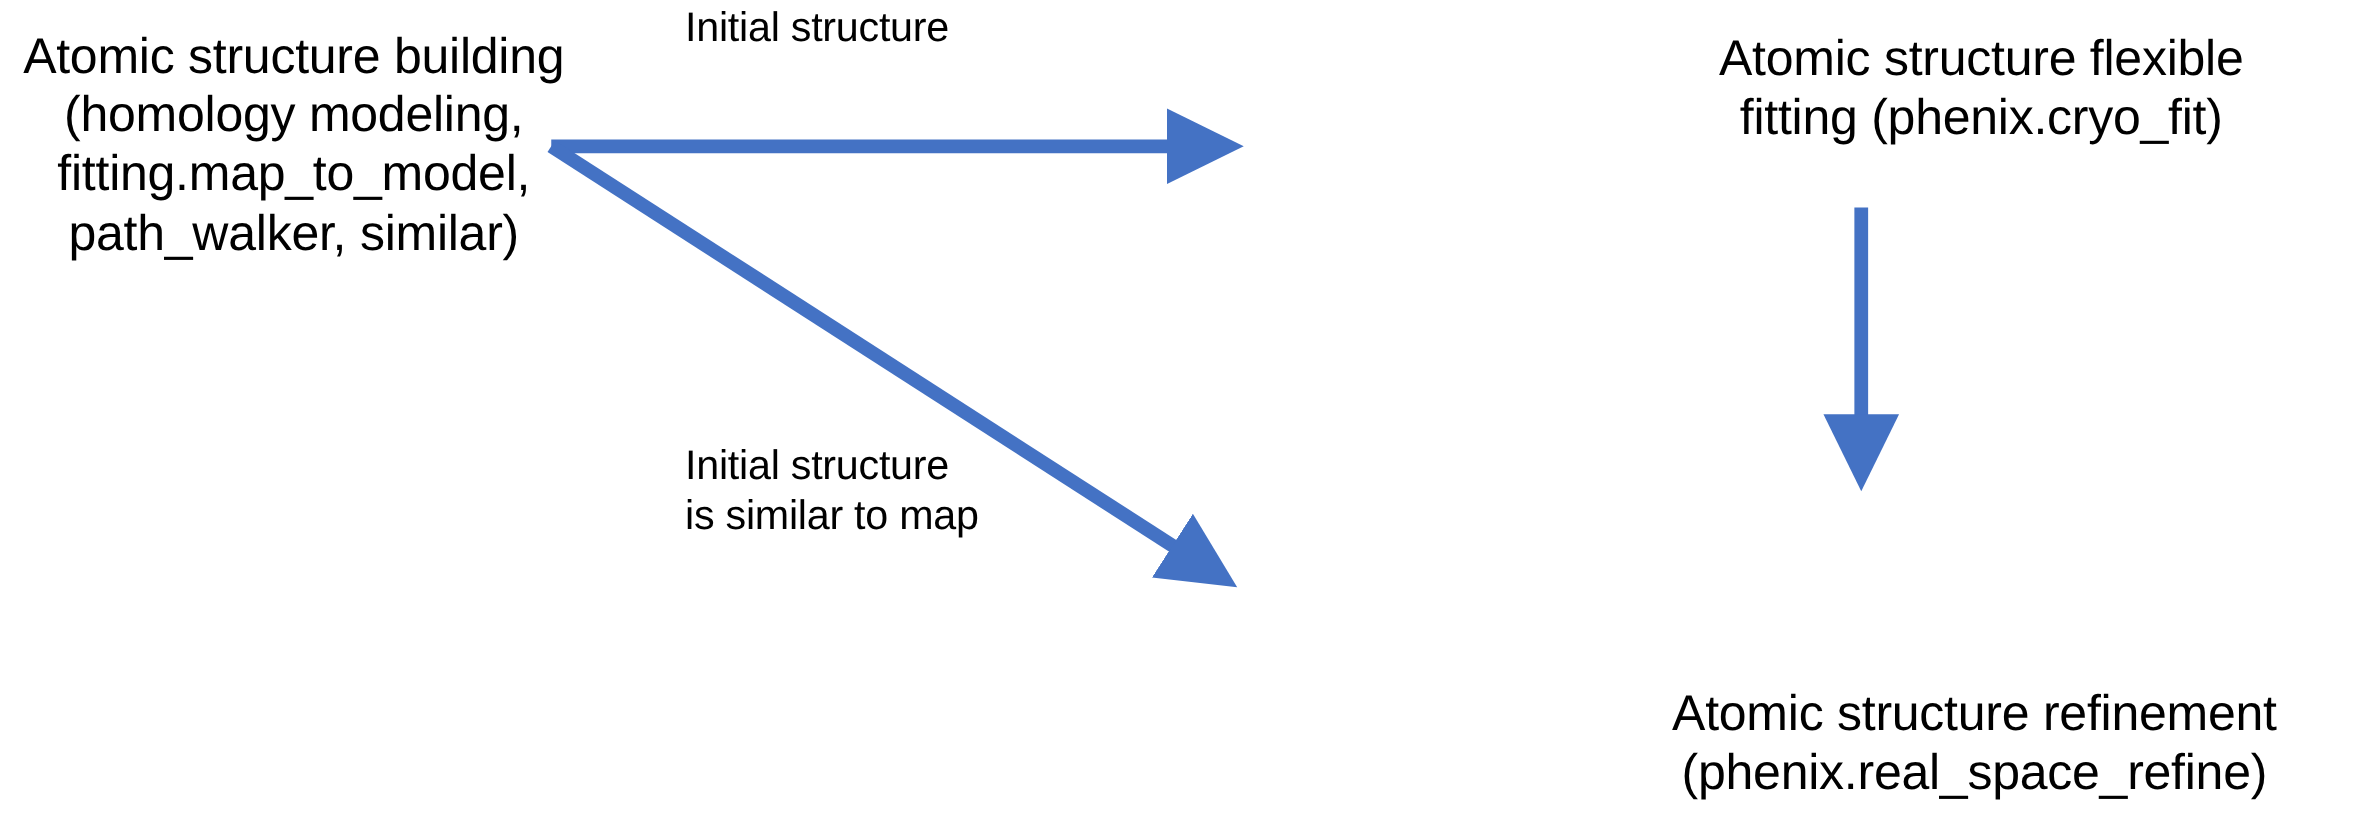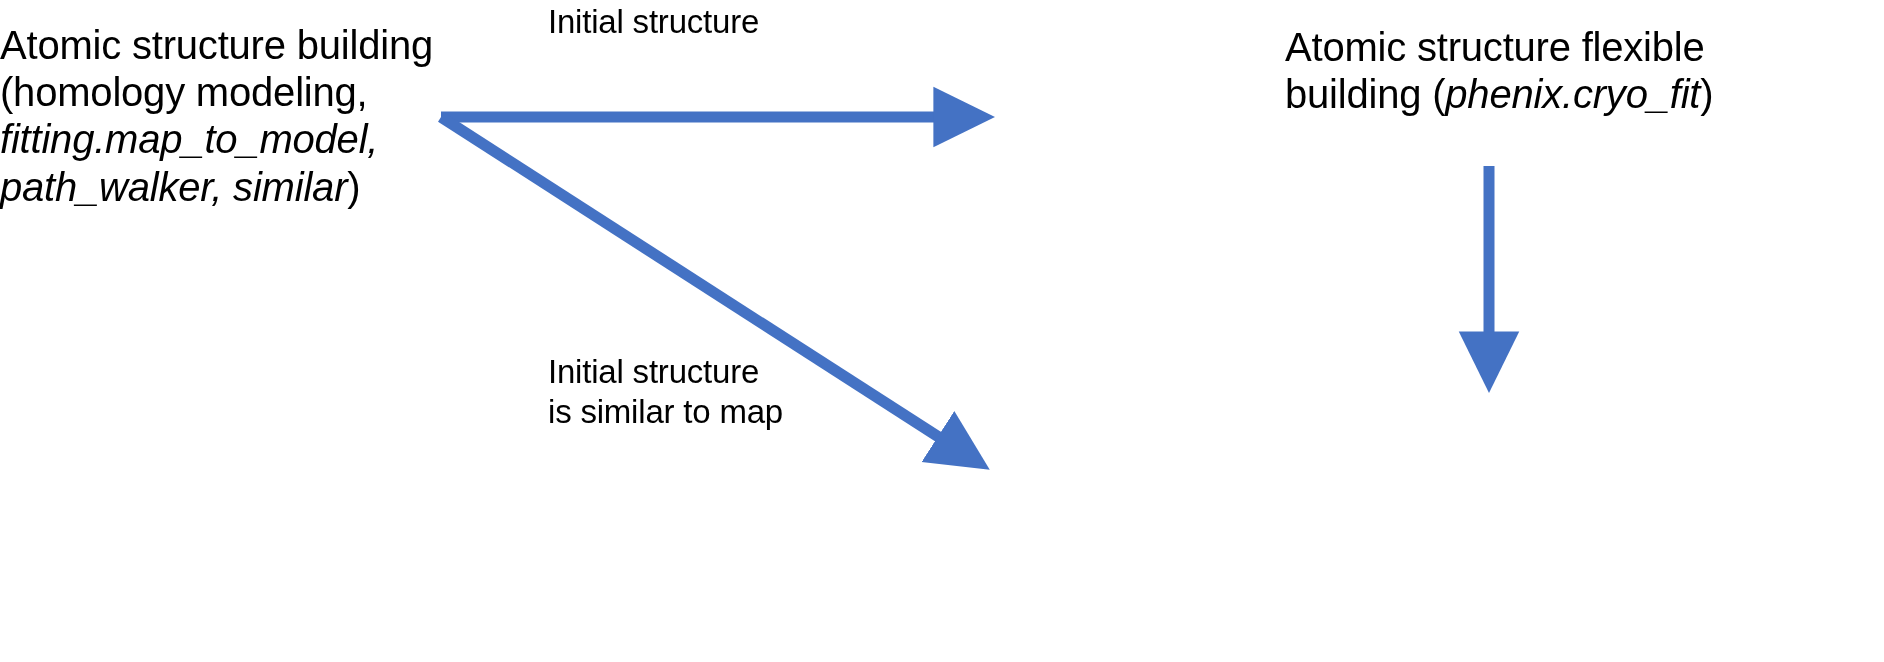--- a/index.html
+++ b/index.html
@@ -12,29 +12,29 @@
     position: relative;
     width: 1884px;
     height: 662px;
     background: #ffffff;
     overflow: hidden;
     font-family: "Liberation Sans", sans-serif;
     color: #000000;
   }
   .node {
     position: absolute;
-    text-align: left;
+    text-align: center;
     line-height: 1.18;
     font-size: 40px;
     letter-spacing: -0.2px;
     color: #000000;
     white-space: nowrap;
   }
   .node .ln { display: block; }
-  .it { font-style: italic; }
+  .it { }
   .edge-label {
     position: absolute;
     text-align: left;
     line-height: 1.22;
     font-size: 33px;
     letter-spacing: -0.2px;
     color: #000000;
     white-space: nowrap;
   }
   .edge-label .ln { display: block; }
@@ -81,23 +81,27 @@
 
   <div class="node" id="node-building">
     <span class="ln">Atomic structure building</span>
     <span class="ln">(homology modeling,</span>
     <span class="ln it">fitting.map_to_model,</span>
     <span class="ln"><span class="it">path_walker, similar</span><span>)</span></span>
   </div>
 
   <div class="node" id="node-fitting">
     <span class="ln">Atomic structure flexible</span>
-    <span class="ln"><span>building (</span><span class="it">phenix.cryo_fit</span><span>)</span></span>
+    <span class="ln"><span>fitting (</span><span class="it">phenix.cryo_fit</span><span>)</span></span>
   </div>
 
+  <div class="node" id="node-refinement">
+    <span class="ln">Atomic structure refinement</span>
+    <span class="ln"><span>(</span><span class="it">phenix.real_space_refine</span><span>)</span></span>
+  </div>
 
   <div class="edge-label" id="label-different">
     <span class="ln">Initial structure</span>
   </div>
 
   <div class="edge-label" id="label-similar">
     <span class="ln">Initial structure</span>
     <span class="ln">is similar to map</span>
   </div>
 

